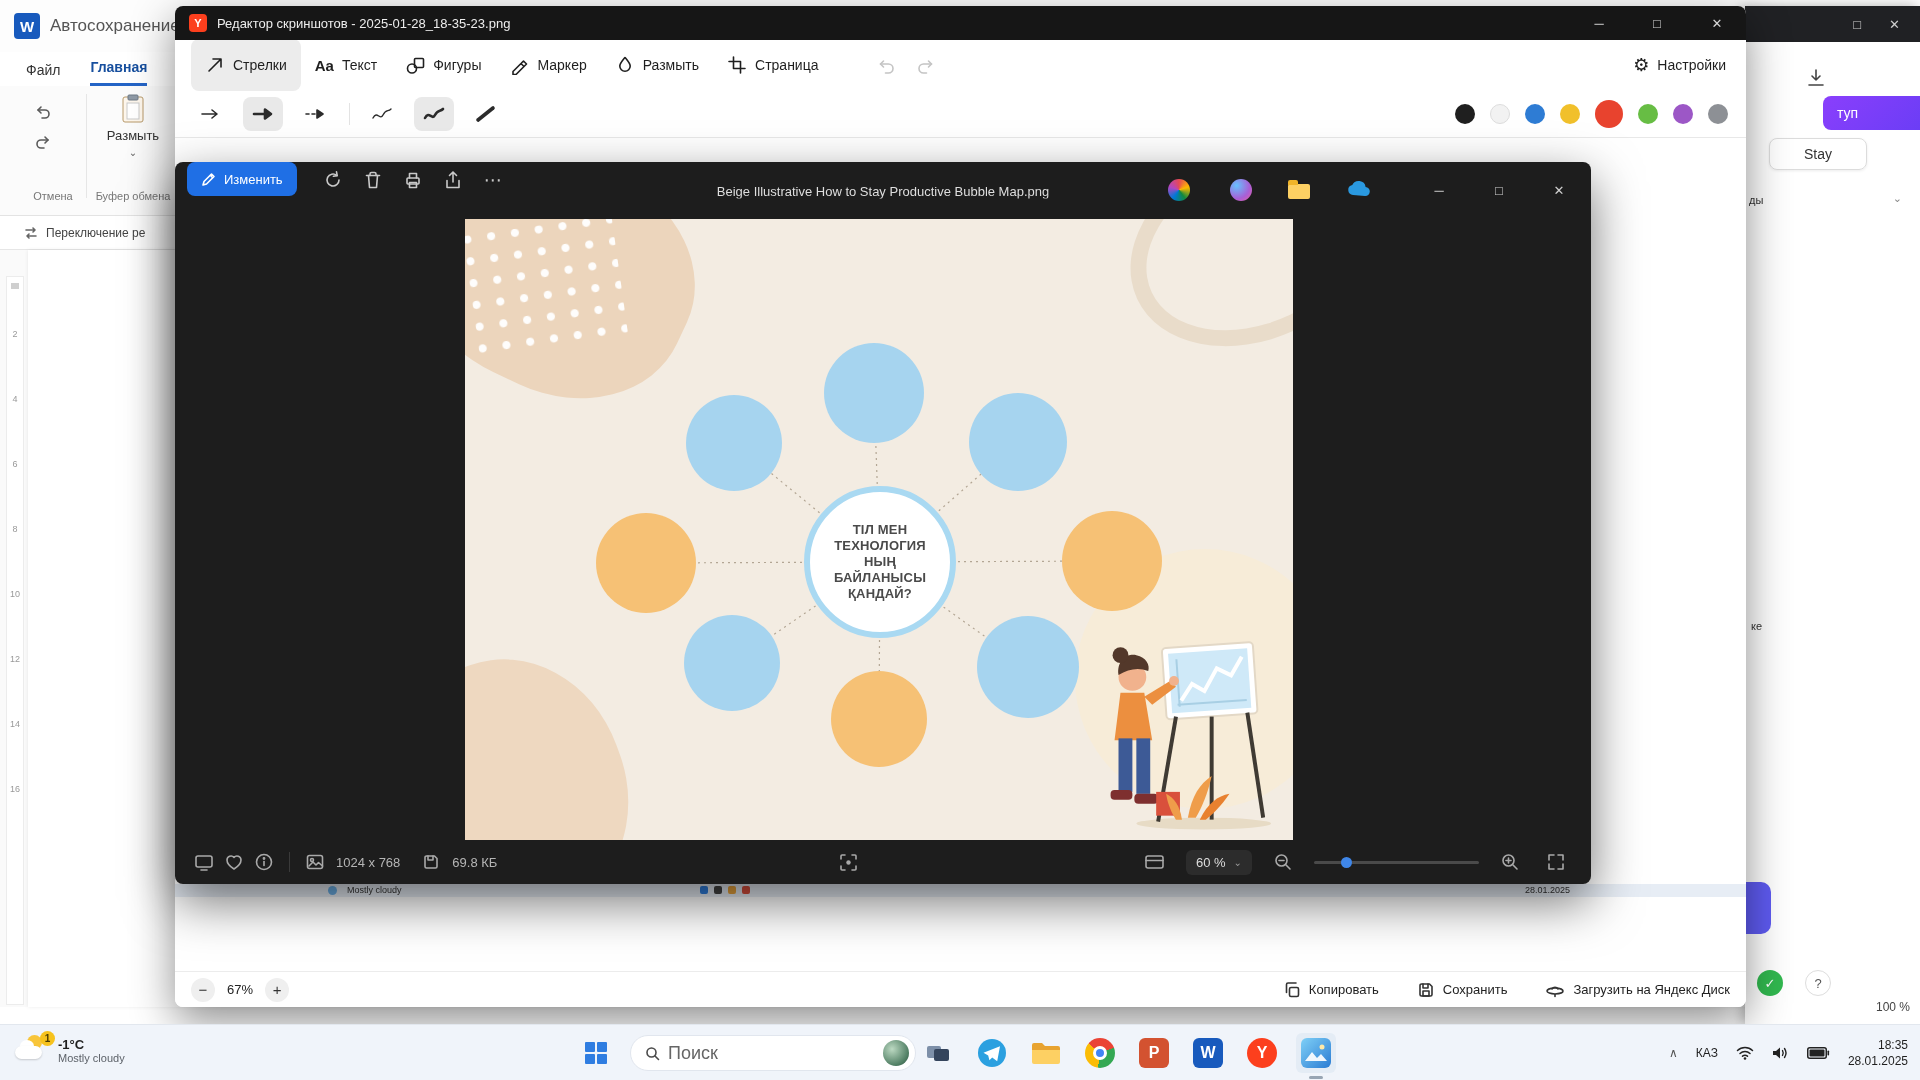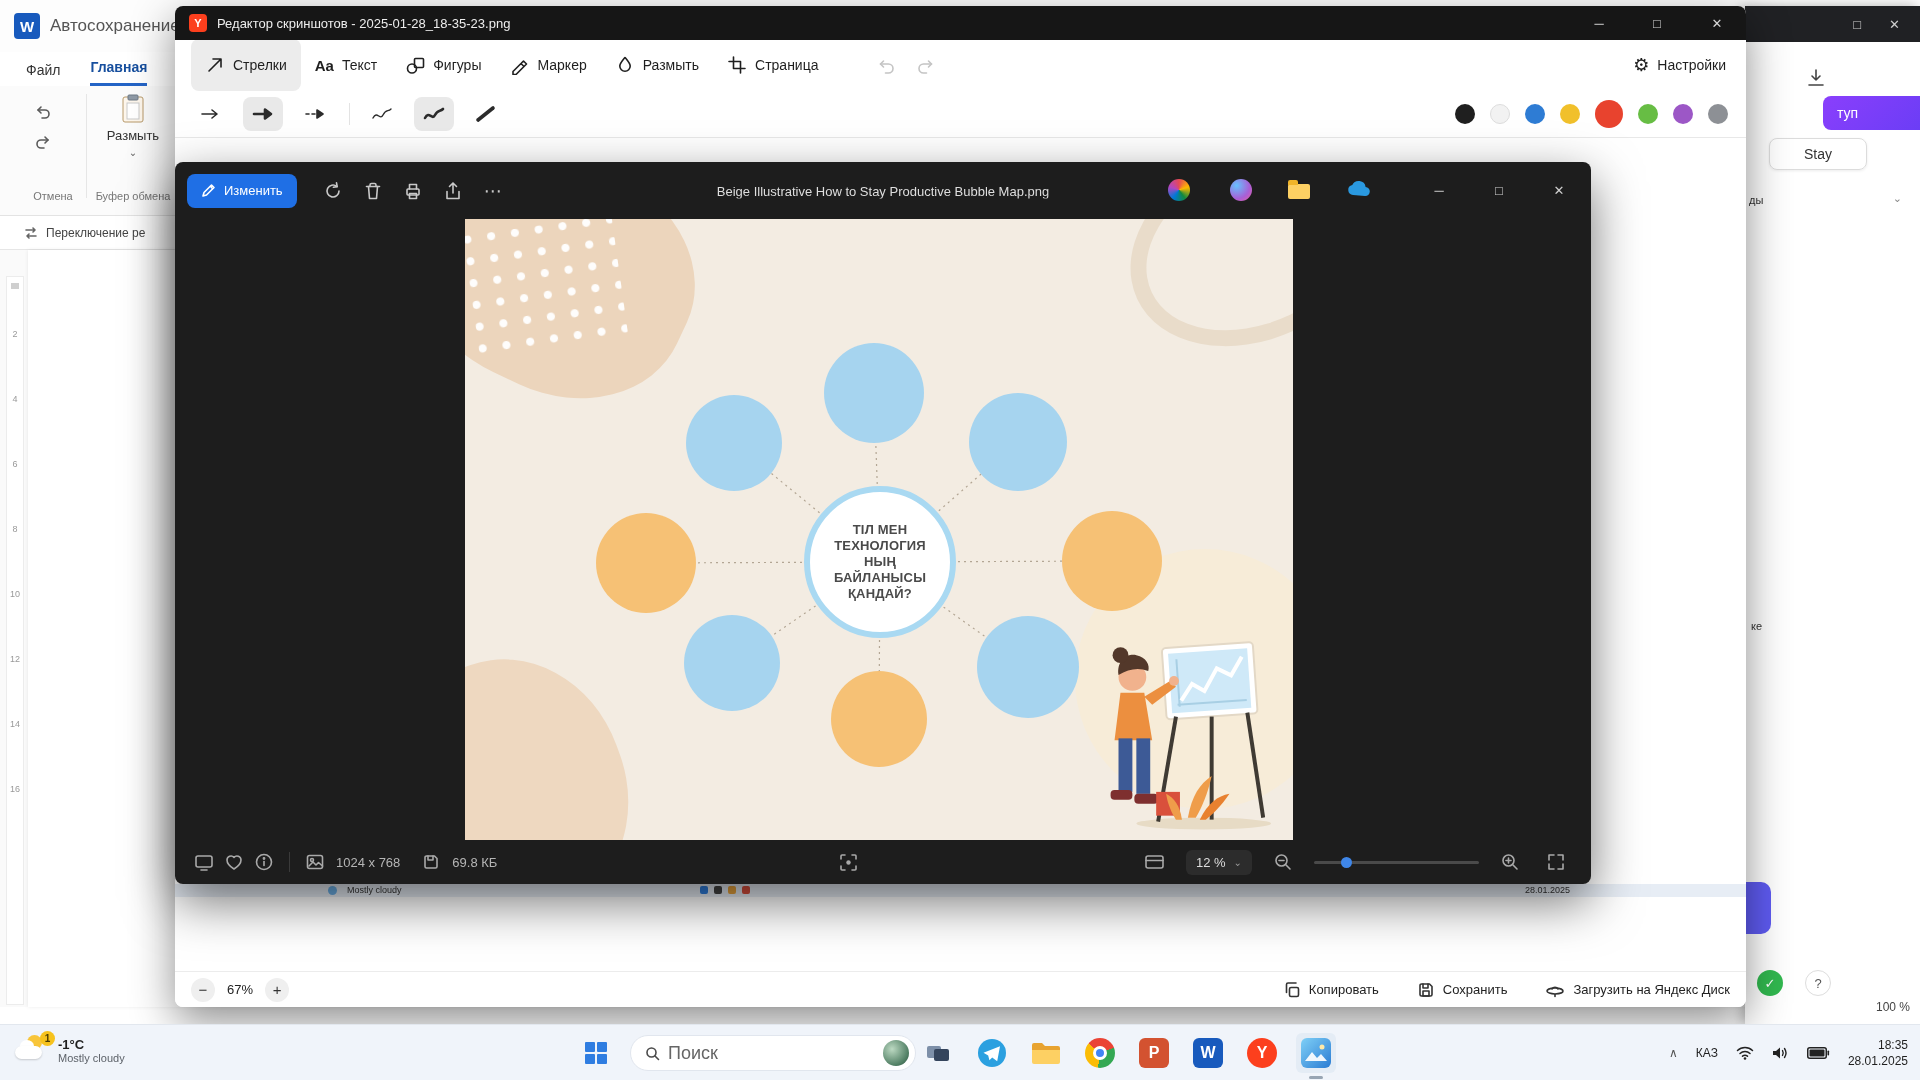--- a/index.html
+++ b/index.html
@@ -65,21 +65,21 @@
 .ed-canvas{position:absolute;left:0;top:132px;right:0;bottom:36px;background:#fff;overflow:hidden}
 .ed-strip{position:absolute;left:0;right:0;top:746px;height:13px;background:#e7edf5;font-size:9px;color:#333}
 .ed-strip span{position:absolute;top:1px}
 .mini-sq{position:absolute;top:2px;width:8px;height:8px;border-radius:2px}
 .ed-bottom{position:absolute;left:0;right:0;bottom:0;height:36px;background:#fff;border-top:1px solid #ececec;border-radius:0 0 8px 8px;display:flex;align-items:center;padding:0 16px;font-size:13px;color:#222}
 .zbtn{width:24px;height:24px;border-radius:50%;background:#efefef;display:flex;align-items:center;justify-content:center;font-size:15px;color:#333}
 .ed-action{display:flex;align-items:center;gap:8px;margin-left:38px;font-size:13px;color:#222}
 
 
 .viewer{position:absolute;left:175px;top:162px;width:1416px;height:722px;background:#1d1d1d;border-radius:8px;box-shadow:0 18px 50px rgba(0,0,0,.55)}
-.v-title{position:relative;height:57px;display:flex;align-items:center;padding-left:12px}
+.v-title{position:relative;height:57px;display:flex;padding-left:12px}
 .v-edit{height:34px;padding:0 14px;border-radius:8px;background:#1f6fe5;color:#fff;font-size:13px;display:flex;align-items:center;gap:8px}
 .v-ic{width:40px;height:36px;display:flex;align-items:center;justify-content:center;color:#c9c9c9}
 .v-name{position:absolute;left:50%;top:50%;transform:translate(-50%,-50%);max-width:560px;white-space:nowrap;overflow:hidden;text-overflow:ellipsis;color:#dedede;font-size:13px}
 .v-app{position:absolute;top:17px;width:24px;height:24px}
 .v-wc{position:absolute;top:0;width:36px;height:57px;display:flex;align-items:center;justify-content:center;color:#d0d0d0;font-size:13px}
 .pinwheel{width:22px;height:22px;border-radius:50%;background:conic-gradient(#e74856,#ffb900,#10893e,#0078d7,#b146c2,#e74856)}
 .paintapp{width:22px;height:22px;border-radius:50%;background:radial-gradient(circle at 30% 30%,#66c2ff,#a85fd6 60%,#e95fa0)}
 .folder{position:relative;width:22px;height:15px;margin-top:5px;background:#fdd063;border-radius:2px}
 .folder:before{content:"";position:absolute;left:0;top:-4px;width:10px;height:5px;background:#f0b429;border-radius:2px 2px 0 0}
 .v-img{position:absolute;left:290px;top:57px;width:828px;height:621px;background:#f3ece2;overflow:hidden}
@@ -532,21 +532,21 @@
       </div>
 
       <div style="margin-left:auto;display:flex;align-items:center;gap:16px;padding-right:6px">
         <div class="vb-ic">
           <svg class="ic" width="21" height="18" viewBox="0 0 21 18">
               <rect x="2" y="3" width="17" height="12" rx="2"></rect>
               <path d="M2 7.5h17"></path>
             </svg>
         </div>
         <div class="v-zoompill">
-          <span>12 %</span>
+          <span>60 %</span>
           <span style="font-size:10px;color:#999">⌄</span>
         </div>
         <div class="vb-ic">
           <svg class="ic" width="20" height="20" viewBox="0 0 20 20">
               <circle cx="8.5" cy="8.5" r="5.5"></circle>
               <path d="M12.8 12.8L17 17M6 8.5h5"></path>
             </svg>
         </div>
         <div class="v-track">
             <div class="v-knob"></div>

